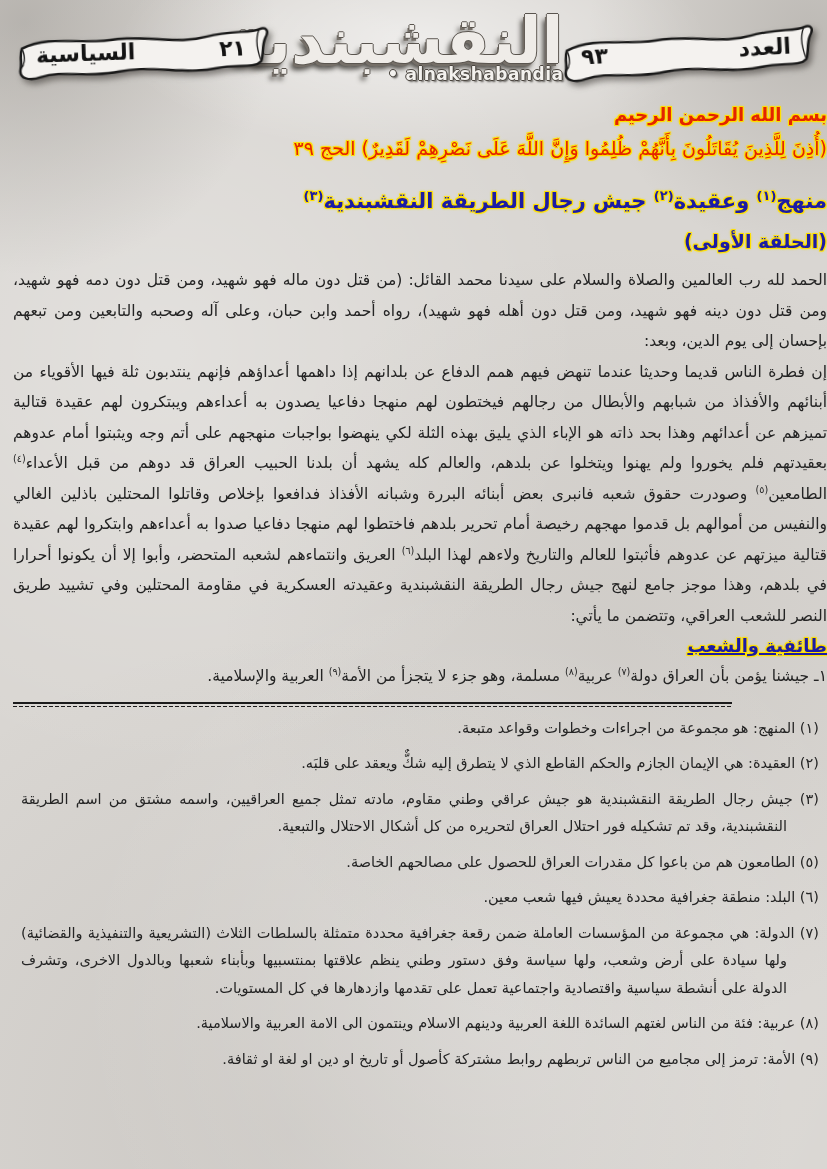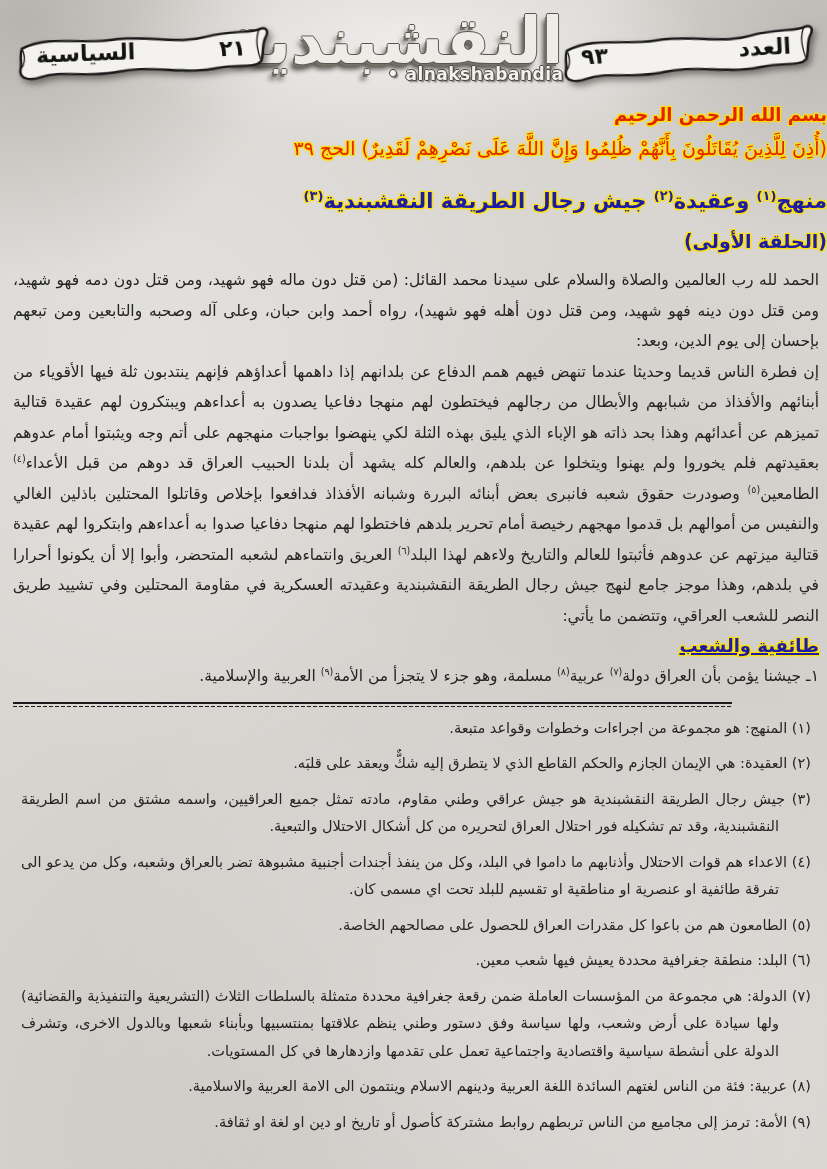--- a/index.html
+++ b/index.html
@@ -65,21 +65,21 @@
   }
   .glow-blue{
     color:#1c1ca4;
     text-shadow:0 0 3px #ffe100,0 0 3px #ffe100,1px 1px 0 #ffdf00,-1px -1px 0 #ffdf00,1px -1px 0 #ffdf00,-1px 1px 0 #ffdf00;
   }
   .basmala{font-size:18px;font-weight:bold;margin-top:6px;line-height:26px;}
   .verse{font-size:19px;font-weight:normal;margin-top:5px;line-height:30px;}
   .article-title{font-size:21px;font-weight:bold;margin-top:22px;line-height:32px;}
   .episode{font-size:19px;font-weight:bold;margin-top:10px;line-height:28px;}
   
-  .body{padding:10px 8px 0 13px;}
+  .body{padding:10px 0 0 13px;}
   .body p{
     margin:0;font-size:15.5px;line-height:30.5px;
     text-align:justify;text-align-last:right;
   }
   sup{font-size:62%;vertical-align:super;line-height:0;}
   .section-heading{
     display:inline-block;font-size:18px;font-weight:bold;line-height:30px;
     text-decoration:underline;text-decoration-thickness:2px;
   }
   .list-item{margin-top:2px;}
@@ -150,21 +150,20 @@
 
   <div class="separator">
     <div class="solid"></div>
     <div class="dashed"></div>
   </div>
 
   <div class="footnotes body" style="padding-top:0;">
     <p>(١) المنهج: هو مجموعة من اجراءات وخطوات وقواعد متبعة.</p>
     <p>(٢) العقيدة: هي الإيمان الجازم والحكم القاطع الذي لا يتطرق إليه شكٌّ ويعقد على قلبَه.</p>
     <p>(٣) جيش رجال الطريقة النقشبندية هو جيش عراقي وطني مقاوم، مادته تمثل جميع العراقيين، واسمه مشتق من اسم الطريقة النقشبندية، وقد تم تشكيله فور احتلال العراق لتحريره من كل أشكال الاحتلال والتبعية.</p>
-    <p>(٤) الاعداء هم قوات الاحتلال وأذنابهم ما داموا في البلد، وكل من ينفذ أجندات أجنبية مشبوهة تضر بالعراق وشعبه، وكل من يدعو الى تفرقة طائفية او عنصرية او مناطقية او تقسيم للبلد تحت اي مسمى كان.</p>
     <p>(٥) الطامعون هم من باعوا كل مقدرات العراق للحصول على مصالحهم الخاصة.</p>
     <p>(٦) البلد: منطقة جغرافية محددة يعيش فيها شعب معين.</p>
     <p>(٧) الدولة: هي مجموعة من المؤسسات العاملة ضمن رقعة جغرافية محددة متمثلة بالسلطات الثلاث (التشريعية والتنفيذية والقضائية) ولها سيادة على أرض وشعب، ولها سياسة وفق دستور وطني ينظم علاقتها بمنتسبيها وبأبناء شعبها وبالدول الاخرى، وتشرف الدولة على أنشطة سياسية واقتصادية واجتماعية تعمل على تقدمها وازدهارها في كل المستويات.</p>
     <p>(٨) عربية: فئة من الناس لغتهم السائدة اللغة العربية ودينهم الاسلام وينتمون الى الامة العربية والاسلامية.</p>
     <p>(٩) الأمة: ترمز إلى مجاميع من الناس تربطهم روابط مشتركة كأصول أو تاريخ او دين او لغة او ثقافة.</p>
   </div>
 
 </div>
 
 </body></html>

